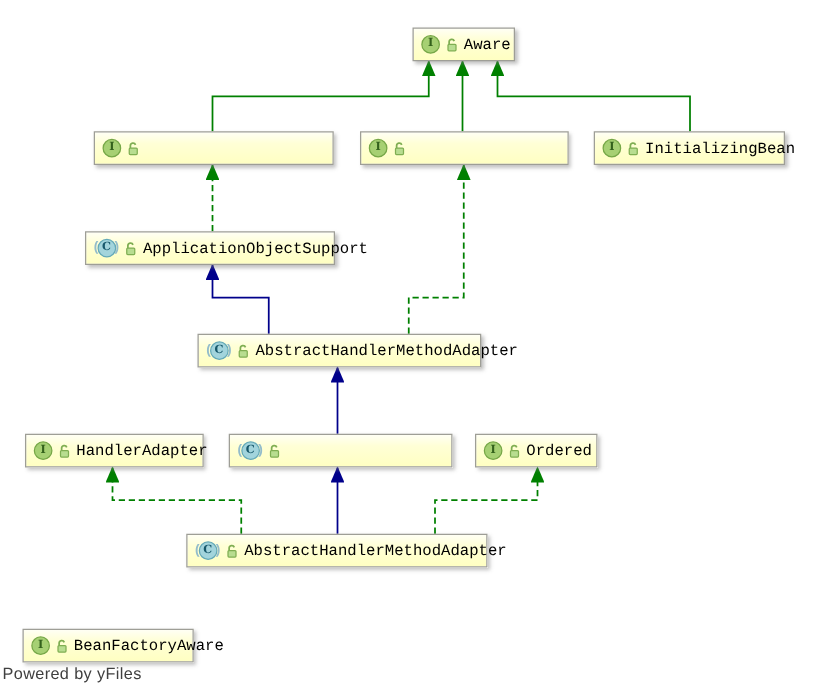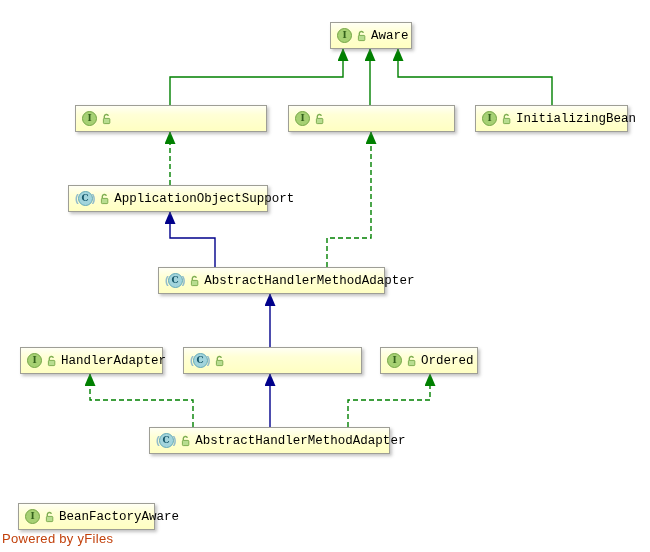--- a/index.html
+++ b/index.html
@@ -16,21 +16,21 @@
   .badge{width:13px;height:13px;border-radius:50%;display:inline-flex;flex:none;
          align-items:center;justify-content:center;
          font:bold 9px "DejaVu Serif",serif;line-height:1;}
   .badge-i{background:#a6d073;border:1px solid #76a747;color:#34611c;}
   .badge-c{background:#a2d4dc;border:1px solid #63a9b8;color:#17586b;}
   .abadge{display:inline-flex;align-items:center;flex:none;}
   .abadge .paren{color:#93bccb;font:bold 11px "Liberation Sans",sans-serif;line-height:1;
                  position:relative;top:-0.5px;}
   .abadge .paren.l{margin-right:-1px;} .abadge .paren.r{margin-left:-1px;}
   .lock{flex:none;display:block;}
-  #watermark{position:absolute;left:2px;top:531px;font-size:13px;color:#c2410c;
+  #watermark{position:absolute;left:2px;top:531px;font-size:13px;color:#404040;
              letter-spacing:0.3px;}
 </style>
 </head>
 <body>
 
 <div id="canvas">
   <svg id="edge-layer" width="650" height="552" viewBox="0 0 650 552">
     <defs>
       <marker id="ah-green" viewBox="0 0 13 11" refX="12" refY="5.5" markerWidth="13" markerHeight="11" markerUnits="userSpaceOnUse" orient="auto">
         <path d="M0,0 L13,5.5 L0,11 z" fill="#008000"></path>

